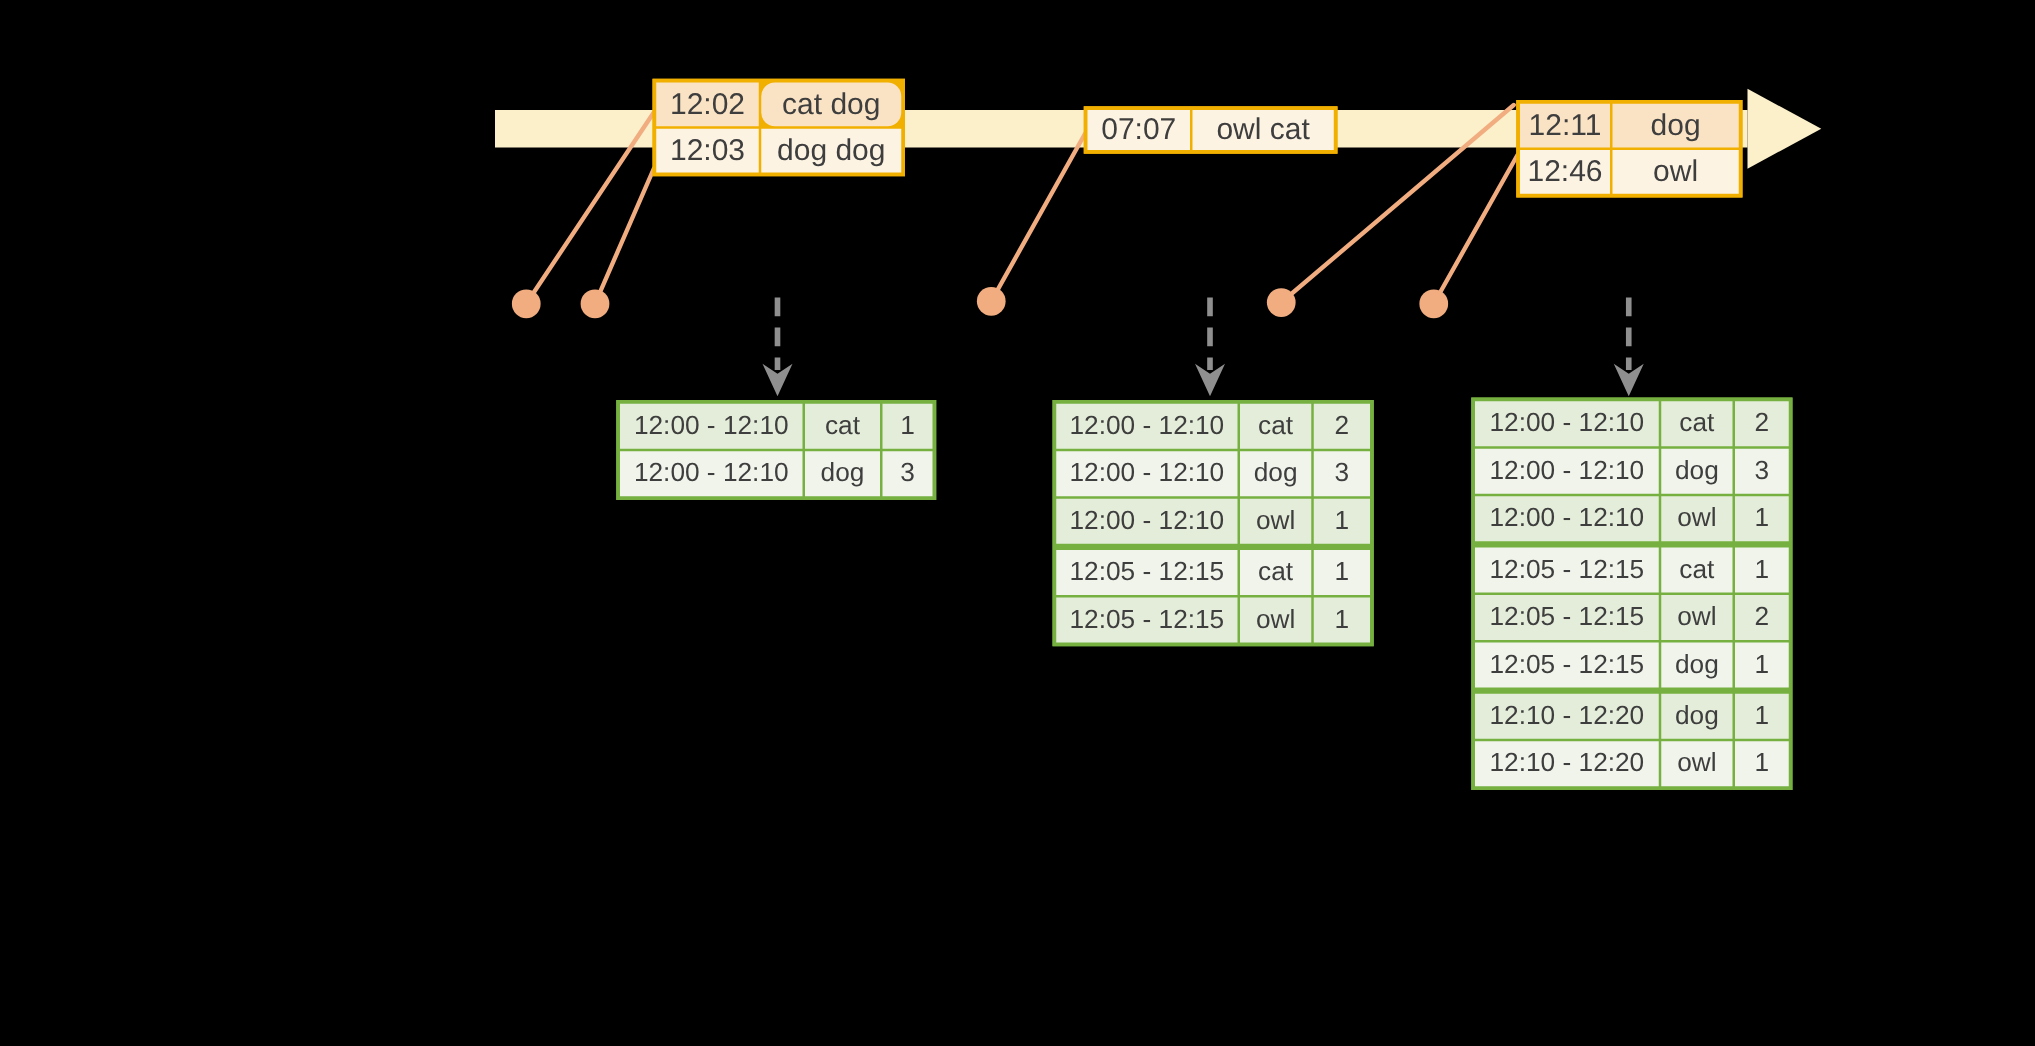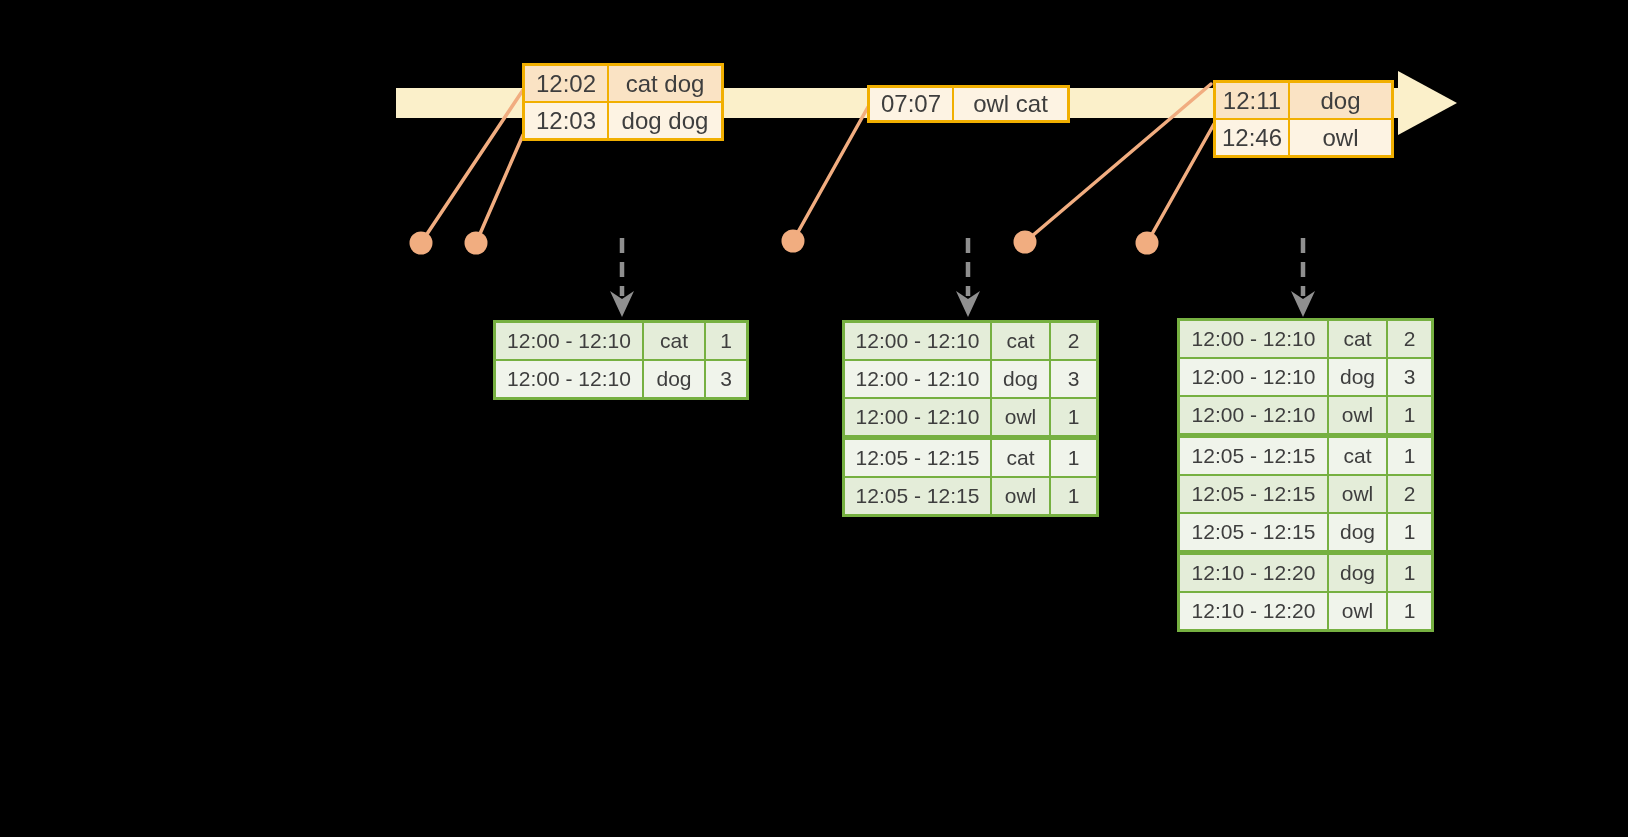--- a/index.html
+++ b/index.html
@@ -53,21 +53,21 @@
       <line x1="968" y1="238" x2="968" y2="296" style="stroke:var(--trigger_arrow);stroke-width:4.5;stroke-dasharray:15 9"></line>
       <polygon points="956,291 968,317 980,291 968,299" style="fill:var(--trigger_arrow)"></polygon>
       <line x1="1303" y1="238" x2="1303" y2="296" style="stroke:var(--trigger_arrow);stroke-width:4.5;stroke-dasharray:15 9"></line>
       <polygon points="1291,291 1303,317 1315,291 1303,299" style="fill:var(--trigger_arrow)"></polygon>
     </g>
   </svg>
 
 <div class="event-box" style="left: 522px; top: 63px;">
       <div class="row dark" style="grid-template-columns: 82px 112px;">
         <span class="cell" style="line-height: 35px; height: 35px;">12:02</span>
-        <span class="cell" style="line-height: 35px; height: 35px;">cat dog</span>
+        <span class="cell" style="line-height: 35px; height: 35px; border-radius: 11px;">cat dog</span>
       </div>
       <div class="row light" style="grid-template-columns: 82px 112px; margin-top: 2px;">
         <span class="cell" style="line-height: 35px; height: 35px;">12:03</span>
         <span class="cell" style="line-height: 35px; height: 35px;">dog dog</span>
       </div>
     </div>
     <div class="event-box" style="left: 867px; top: 85px;">
       <div class="row light" style="grid-template-columns: 82px 113px;">
         <span class="cell" style="line-height: 32px; height: 32px;">07:07</span>
         <span class="cell" style="line-height: 32px; height: 32px; text-align: center;">owl cat</span>

